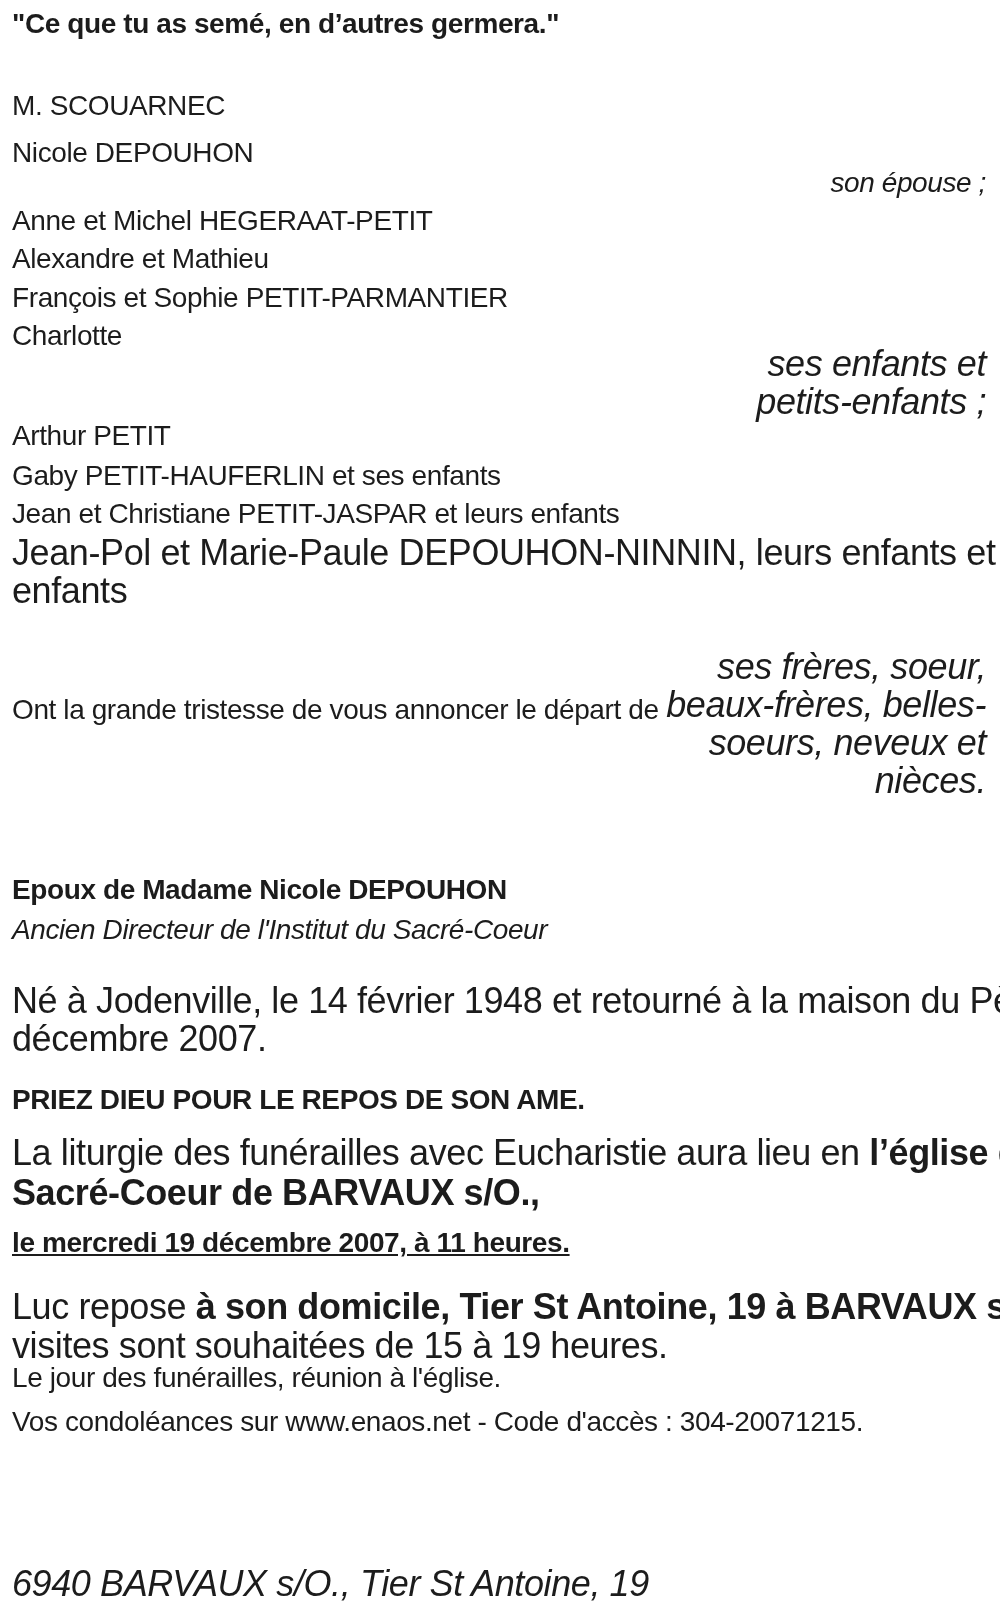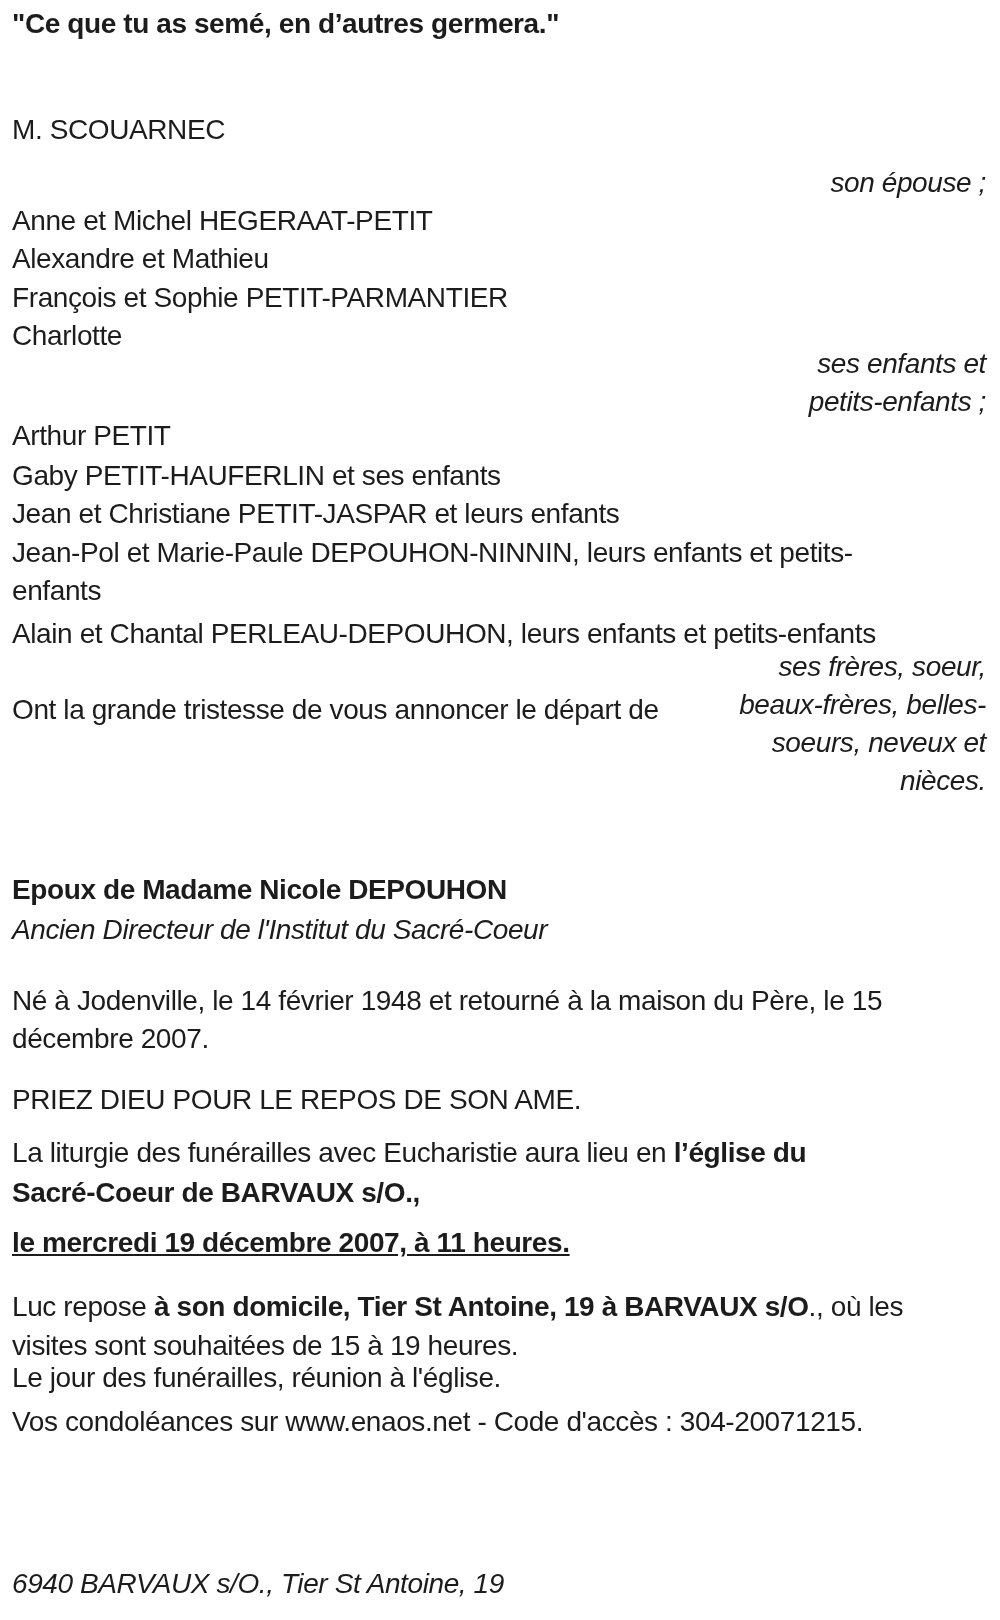--- a/index.html
+++ b/index.html
@@ -2,40 +2,41 @@
 <html><head>
 <meta charset="utf-8">
 <style>
   html,body{margin:0;padding:0;background:#ffffff;}
   body{width:1000px;height:1620px;overflow:hidden;
        font-family:"Liberation Sans","DejaVu Sans",sans-serif;
        color:#1c1c1c;}
   .page{position:relative;width:1000px;height:1620px;background:#fff;}
   .ln{position:absolute;left:12px;font-size:28px;line-height:36px;
       letter-spacing:-0.4px;white-space:pre;}
-  .blk{position:absolute;left:12px;font-size:28px;line-height:38px;
+  .blk{position:absolute;left:12px;font-size:36px;line-height:38px;
       letter-spacing:-0.4px;white-space:pre;}
   .right{left:auto;right:14px;text-align:right;}
   .b{font-weight:bold;}
   .i{font-style:italic;}
   .quote{font-weight:bold;}
   .title{font-size:44px;line-height:56px;font-weight:bold;letter-spacing:-0.5px;}
   .lh40{line-height:40px;}
   .lh39{line-height:39px;}
   .addr div{line-height:40px;}
 </style>
 </head>
 <body>
 
 <div class="page">
 
   <div class="ln quote" style="top:5px;line-height:38px;">"Ce que tu as semé, en d’autres germera."</div>
 
-  <div class="ln" style="top:88px;margin-top:24px;">M. SCOUARNEC</div>
+  <div class="ln" style="top:88px;">M. SCOUARNEC</div>
 
+  <div class="ln" style="top:135px;">Nicole DEPOUHON</div>
 
   <div class="ln right i" style="top:165px;">son épouse ;</div>
 
   <div class="ln" style="top:203px;">Anne et Michel HEGERAAT-PETIT</div>
 
   <div class="ln" style="top:241px;">Alexandre et Mathieu</div>
 
   <div class="ln" style="top:280px;">François et Sophie PETIT-PARMANTIER</div>
 
   <div class="ln" style="top:318px;">Charlotte</div>
@@ -45,38 +46,37 @@
 
   <div class="ln" style="top:418px;">Arthur PETIT</div>
 
   <div class="ln" style="top:496px;">Jean et Christiane PETIT-JASPAR et leurs enfants</div>
 
   <div class="ln" style="top:458px;">Gaby PETIT-HAUFERLIN et ses enfants</div>
 
   <div class="blk" style="top:534px;">Jean-Pol et Marie-Paule DEPOUHON-NINNIN, leurs enfants et petits-
 enfants</div>
 
-  <div class="ln" style="top:616px;">Alain et Chantal PERLEAU-DEPOUHON, leurs enfants et petits-enfants</div>
 
   <div class="blk right i" style="top:648px;">ses frères, soeur,
 beaux-frères, belles-
 soeurs, neveux et
 nièces.</div>
 
   <div class="ln" style="top:692px;">Ont la grande tristesse de vous annoncer le départ de</div>
 
 
   <div class="ln b" style="top:872px;">Epoux de Madame Nicole DEPOUHON</div>
 
   <div class="ln i" style="top:912px;">Ancien Directeur de l'Institut du Sacré-Coeur</div>
 
   <div class="blk" style="top:982px;">Né à Jodenville, le 14 février 1948 et retourné à la maison du Père, le 15
 décembre 2007.</div>
 
-  <div class="ln" style="top:1082px;">PRIEZ DIEU POUR LE REPOS DE SON AME.</div>
+  <div class="ln" style="top:1082px;font-weight:bold;">PRIEZ DIEU POUR LE REPOS DE SON AME.</div>
 
   <div class="blk lh40" style="top:1133px;"><span>La liturgie des funérailles avec Eucharistie aura lieu en </span><span class="b">l’église du
 Sacré-Coeur de BARVAUX s/O.,</span></div>
 
   <div class="ln b" style="top:1225px;text-decoration:underline;">le mercredi 19 décembre 2007, à 11 heures.</div>
 
   <div class="blk lh39" style="top:1275px;margin-top:12px;"><span>Luc repose </span><span class="b">à son domicile, Tier St Antoine, 19 à BARVAUX s/O</span><span>., où les
 visites sont souhaitées de 15 à 19 heures.</span></div>
 
   <div class="ln" style="top:1360px;">Le jour des funérailles, réunion à l'église.</div>

